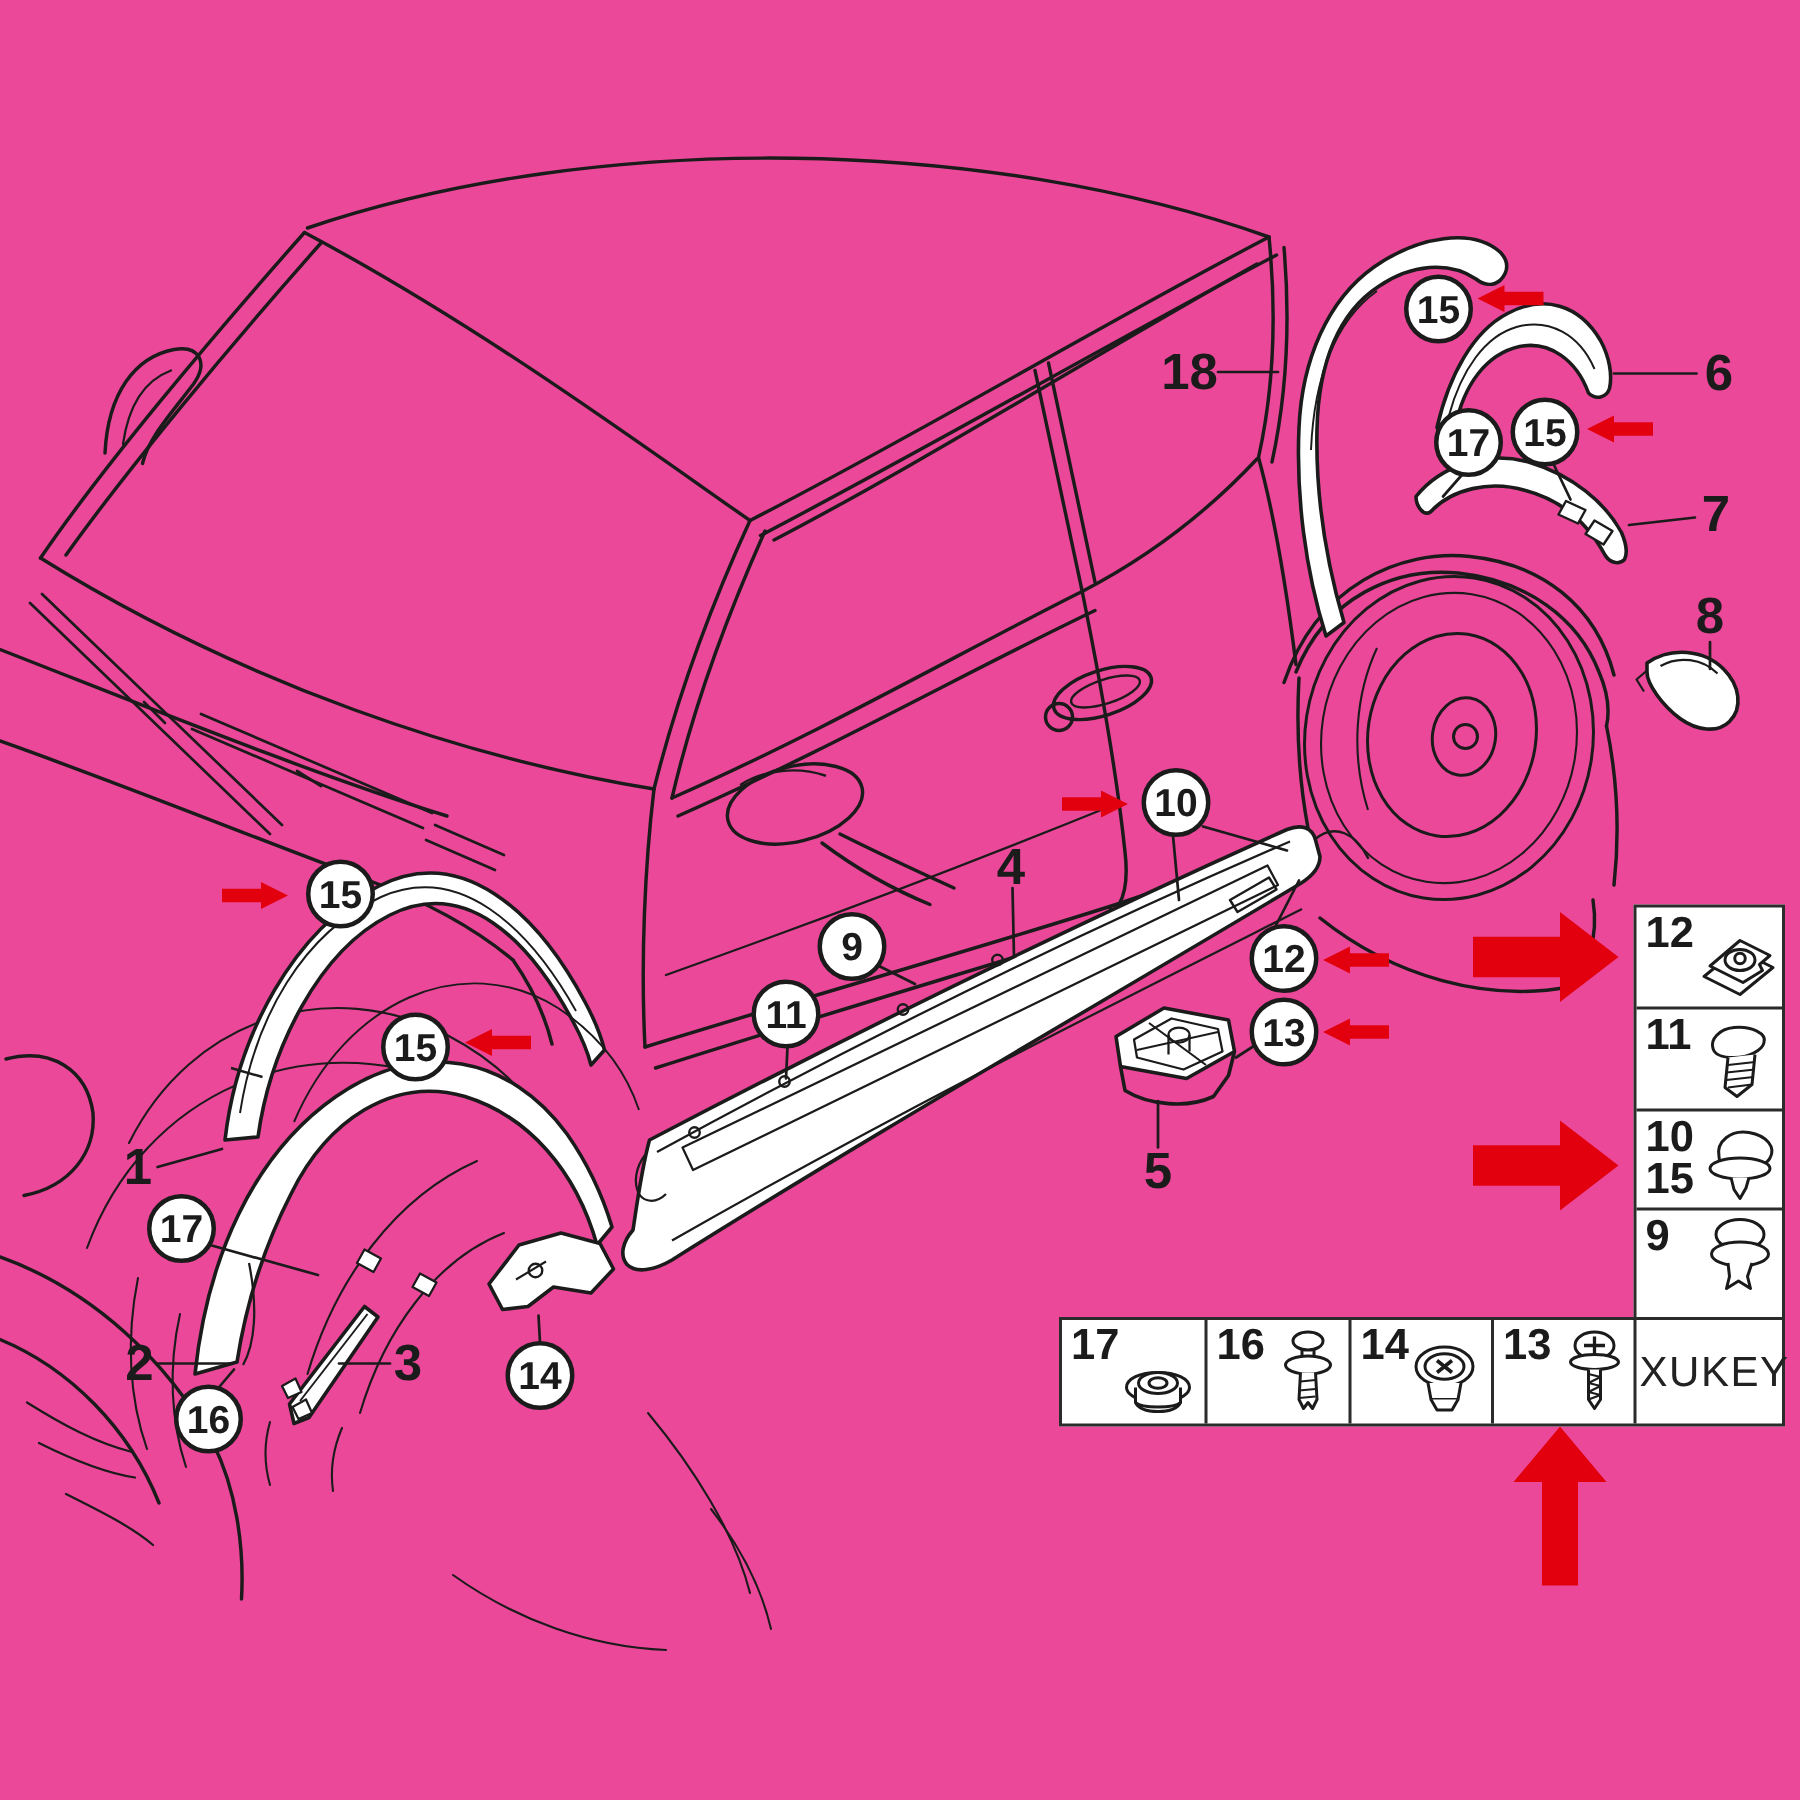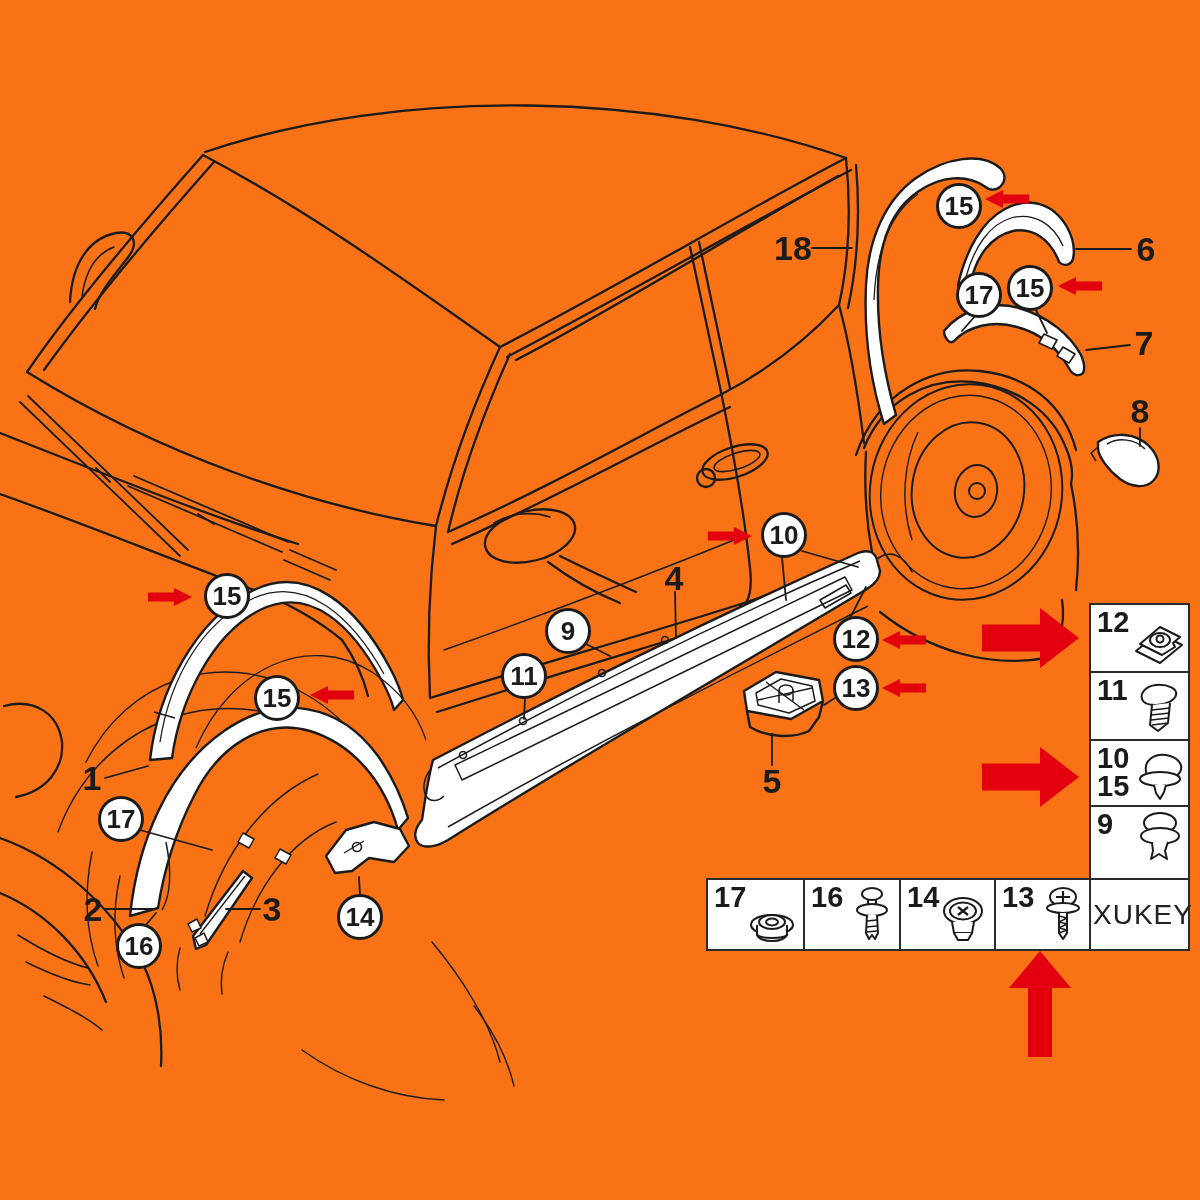--- a/index.html
+++ b/index.html
@@ -1,16 +1,16 @@
 <!DOCTYPE html>
 <html><head>
 <meta charset="utf-8">
 <style>
   html,body{margin:0;padding:0;background:#fff;}
-  .stage{position:relative;width:1200px;height:1200px;background:#f97316;overflow:hidden;
+  .stage{position:relative;width:1200px;height:1200px;background:#ec4899;overflow:hidden;
          font-family:"Liberation Sans", sans-serif;}
   .art{position:absolute;left:0;top:0;}
   .co{position:absolute;width:40px;height:40px;border:3px solid #1b1b1b;border-radius:50%;
       background:#fff;display:flex;align-items:center;justify-content:center;
       font-size:26px;font-weight:700;color:#1b1b1b;transform:translate(-50%,-50%);
       line-height:1;z-index:5;}
   .lbl{position:absolute;font-size:34px;font-weight:700;color:#1b1b1b;
        transform:translate(-50%,-50%);line-height:1;z-index:5;}
   .legend-col{position:absolute;border:2px solid #2b2b2b;background:#fff;z-index:6;}
   .legend-col .cell{position:relative;width:100%;box-sizing:border-box;}

